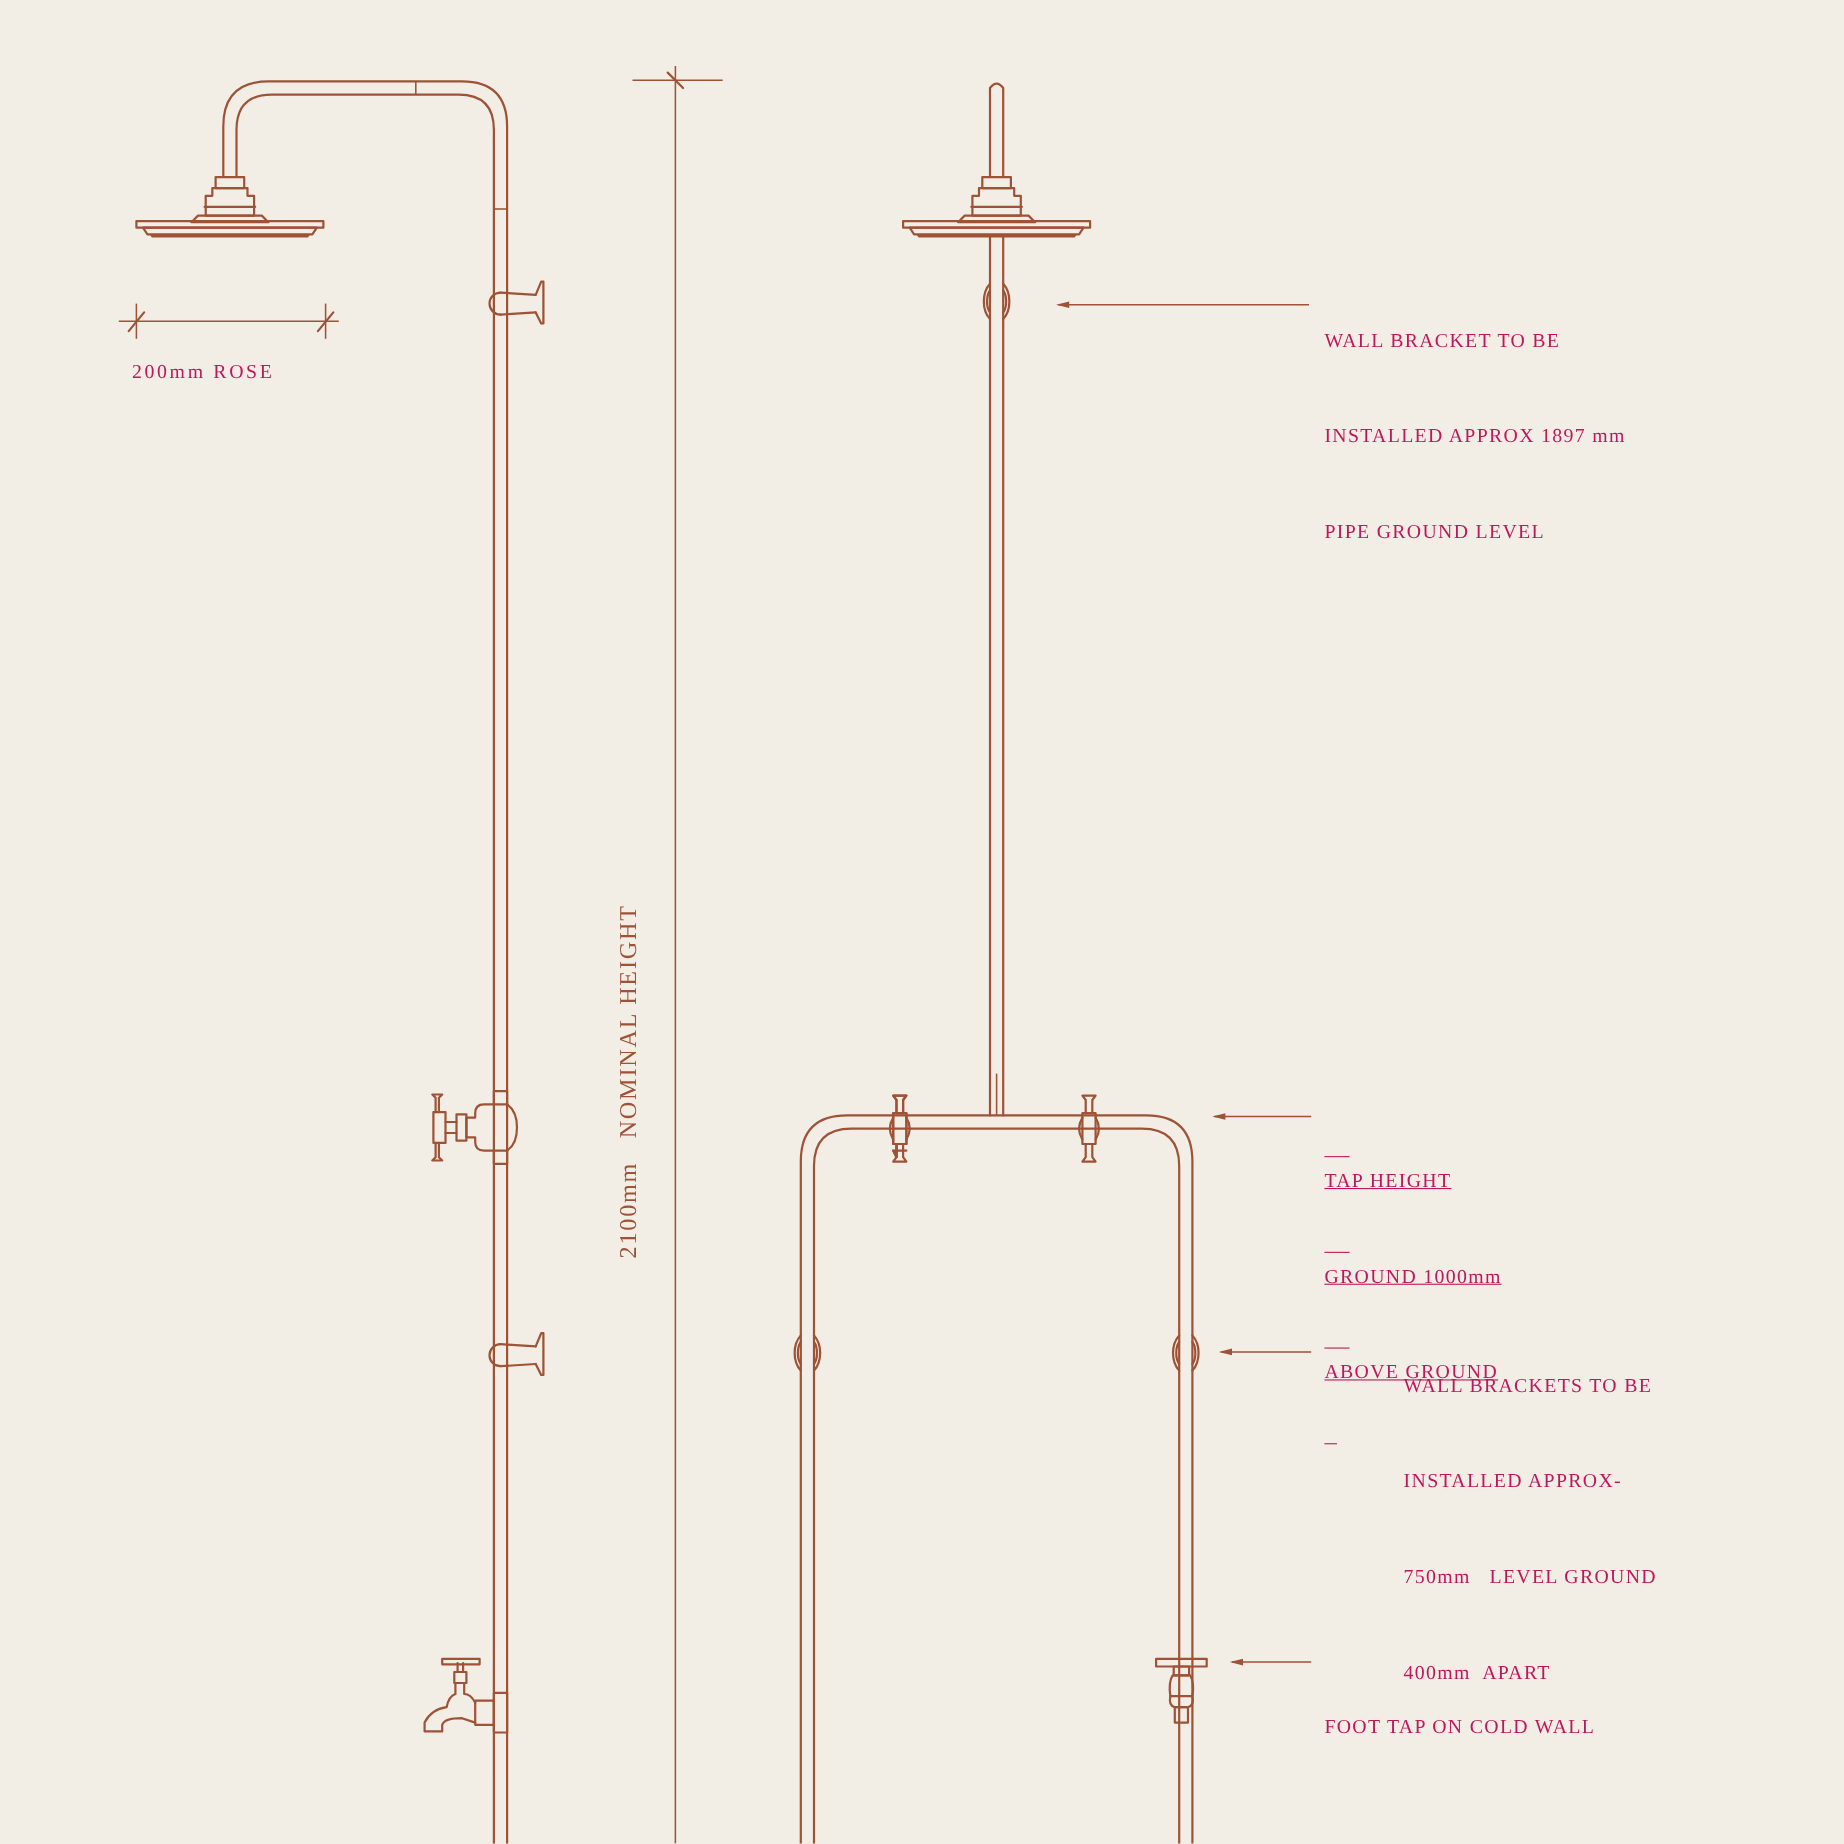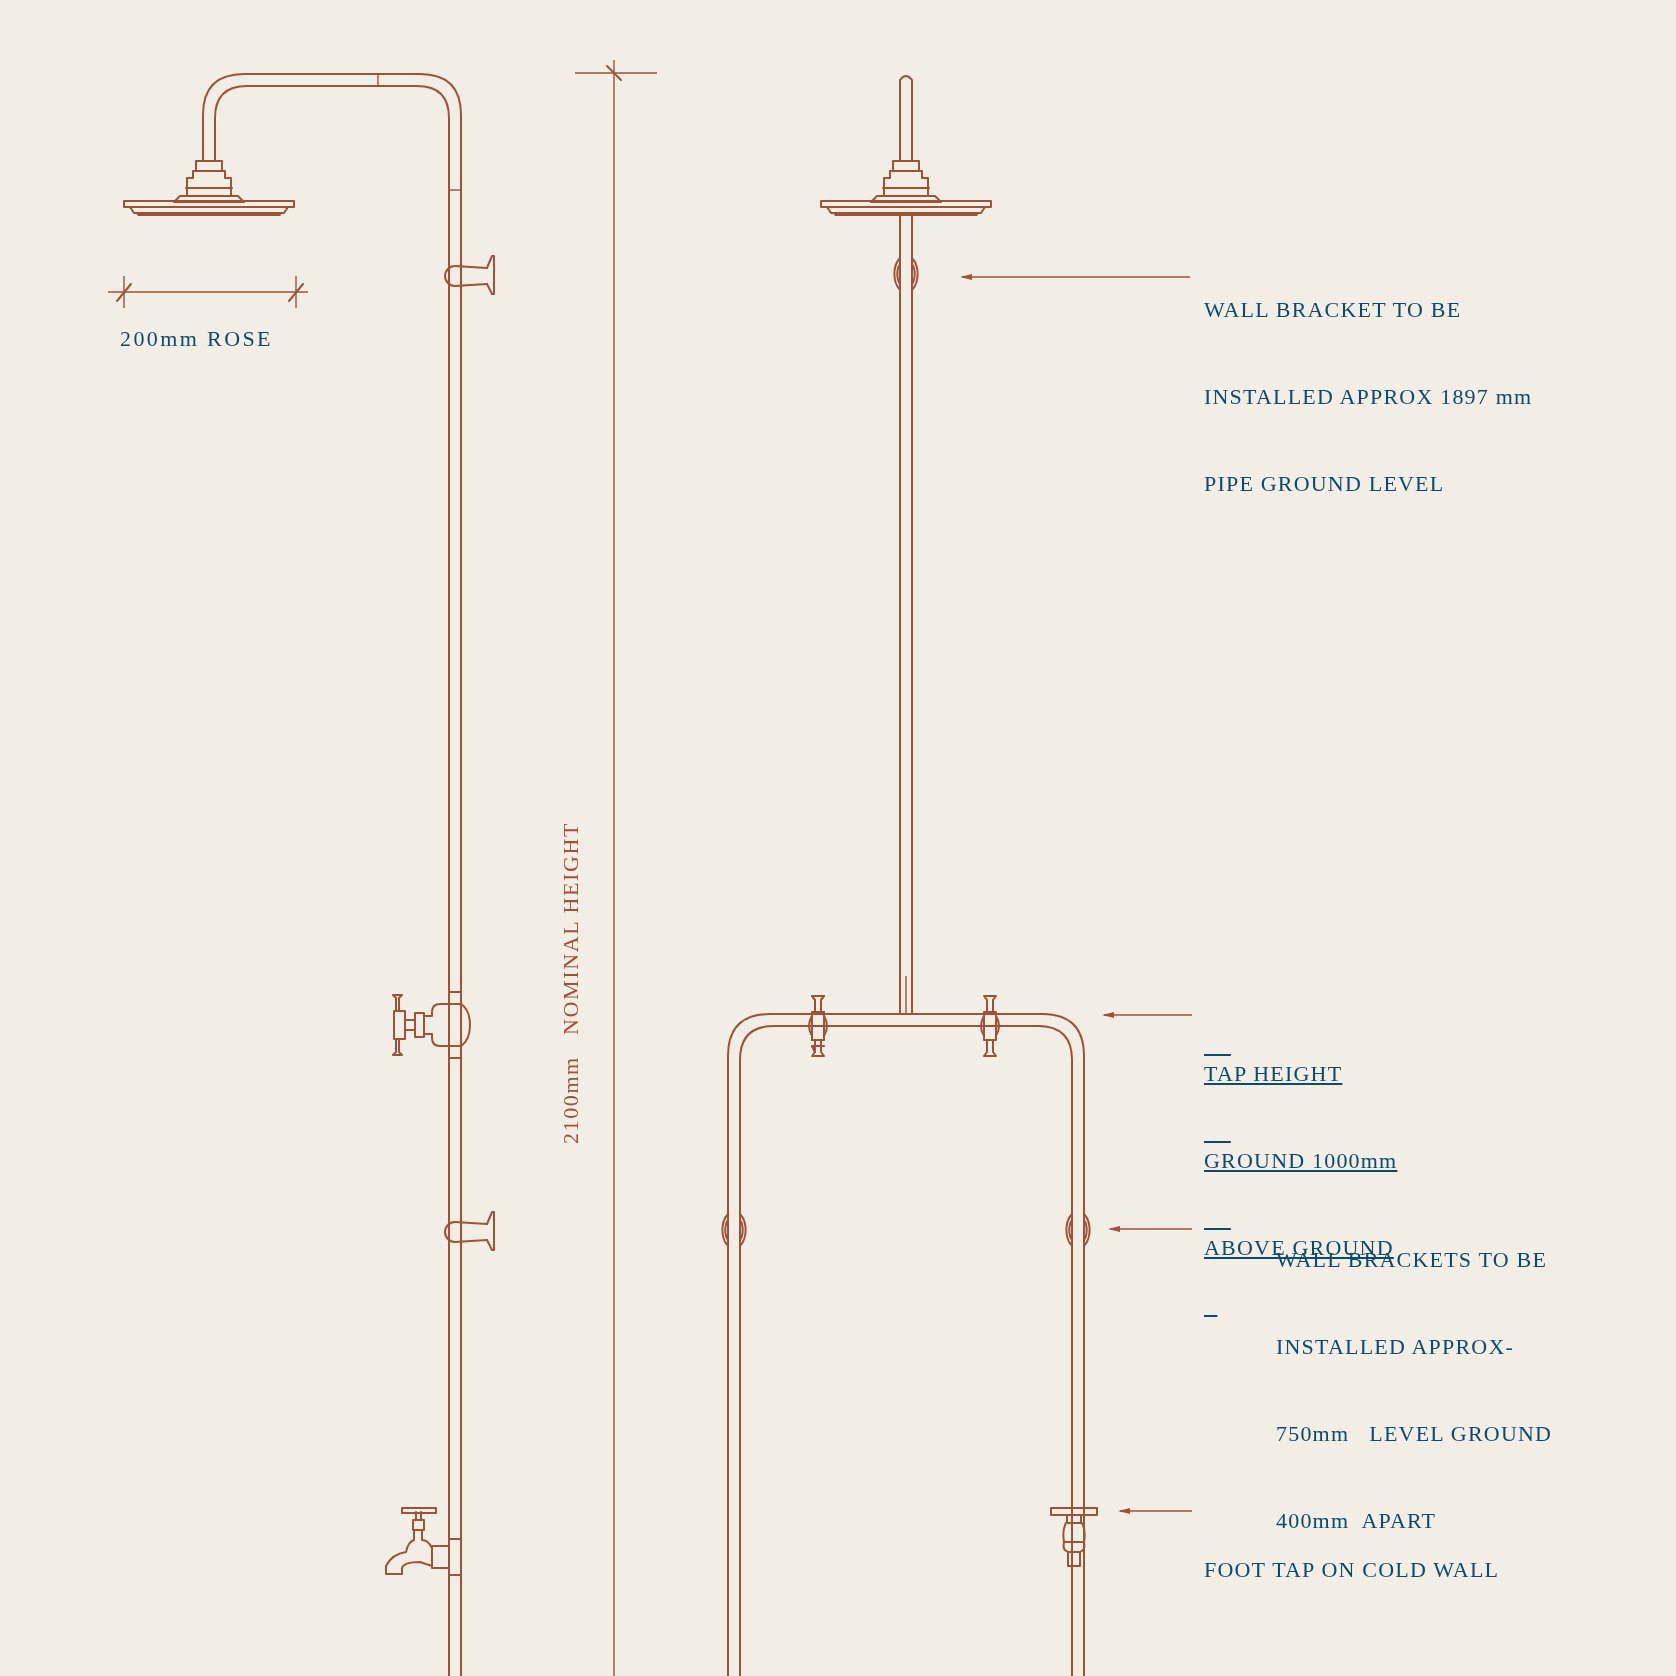--- a/index.html
+++ b/index.html
@@ -7,21 +7,21 @@
     width: 1676px; height: 1676px; overflow: hidden;
     background: #f2ede5;
     font-family: "Liberation Serif", "DejaVu Serif", serif;
   }
   #stage { position: relative; width: 1676px; height: 1676px; }
   svg#drawing { position: absolute; left: 0; top: 0; }
   .ln { fill: none; stroke: #9e5236; stroke-width: 2; stroke-linecap: round; stroke-linejoin: round; }
   .ln-thin { fill: none; stroke: #9e5236; stroke-width: 1.4; }
   .fill { fill: #9e5236; }
   .note {
-    position: absolute; color: #0c4a6e; font-size: 22px; line-height: 29px;
+    position: absolute; color: #be185d; font-size: 18px; line-height: 29px;
     letter-spacing: 1.2px; white-space: pre;
   }
   .note div { white-space: pre; }
   .vlabel {
     position: absolute; color: #9e5236; font-size: 22px; letter-spacing: 1.6px;
     white-space: pre; transform-origin: left top; transform: rotate(-90deg);
   }
 </style>
 </head>
 <body>

